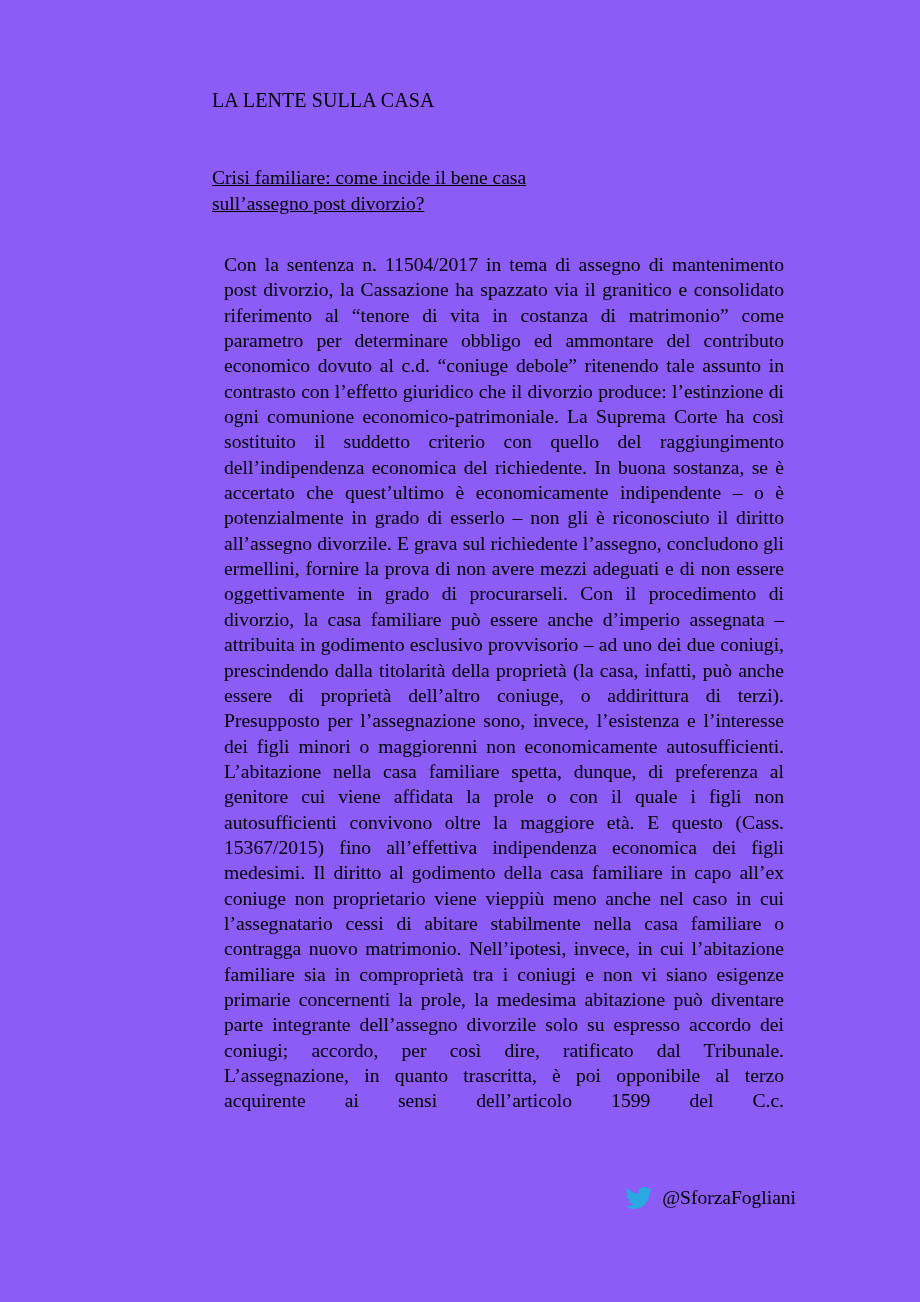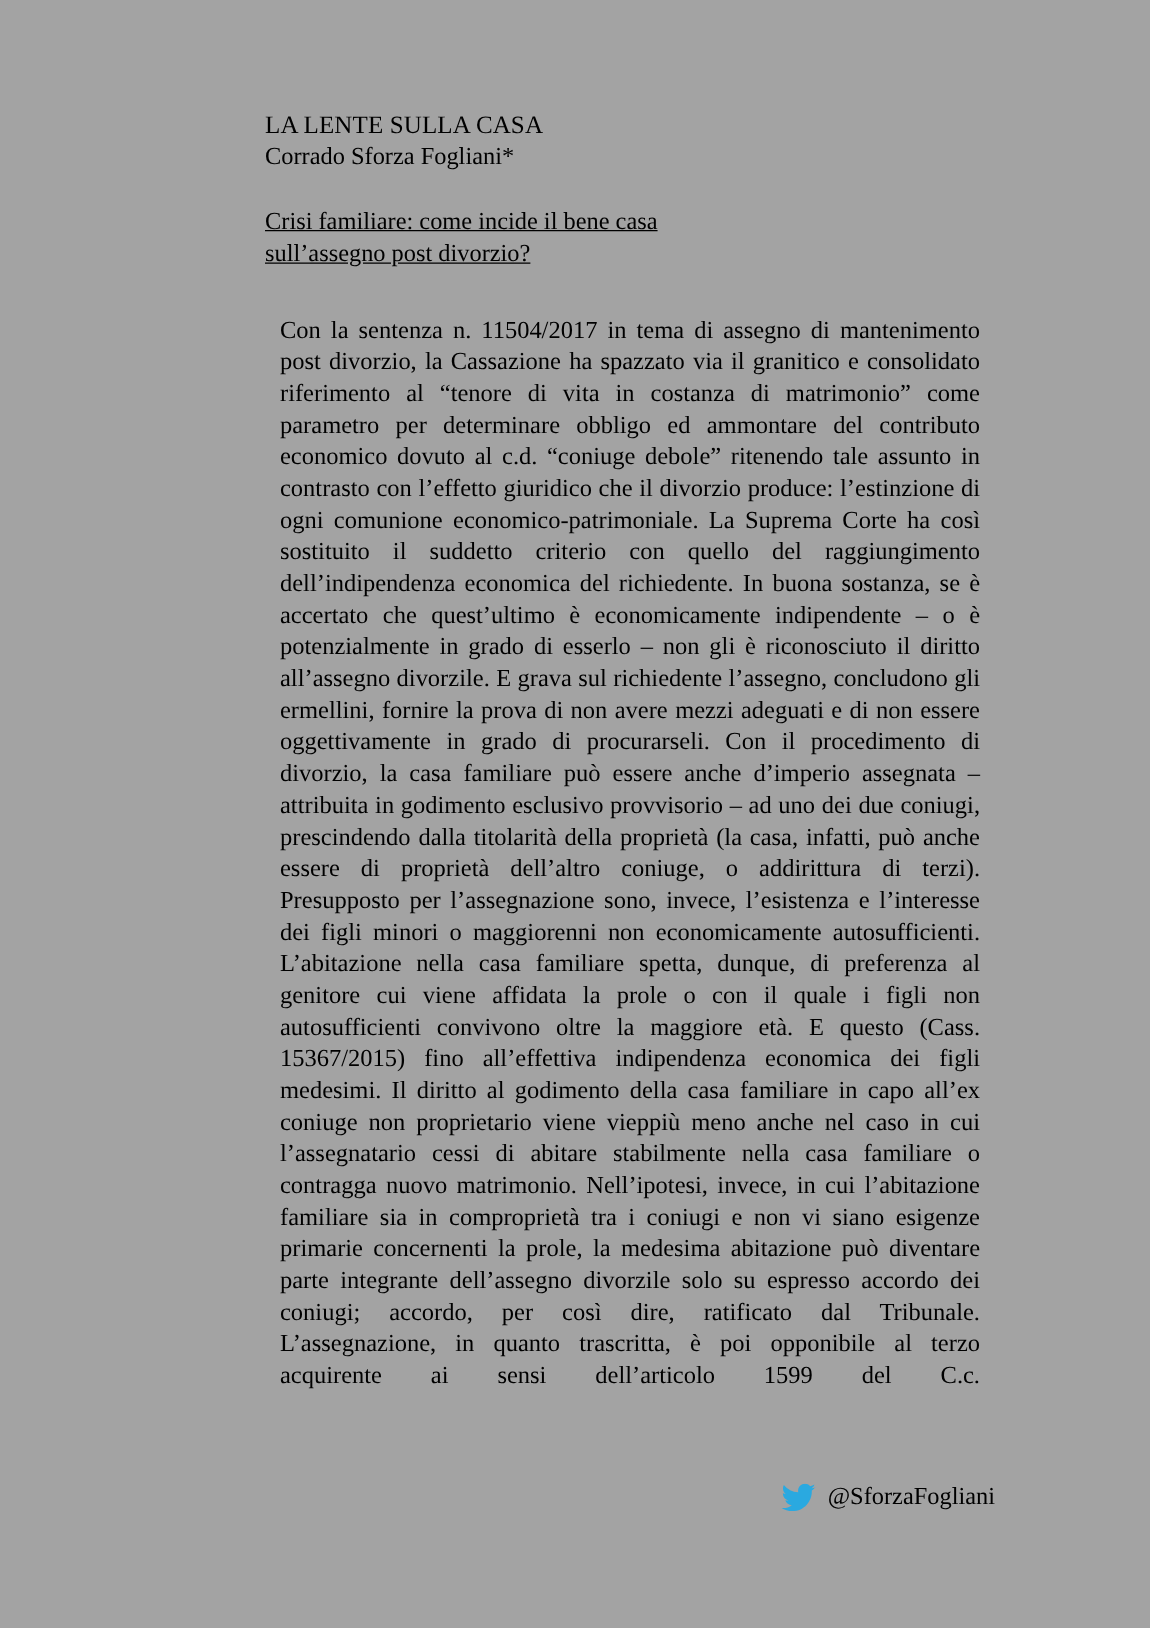--- a/index.html
+++ b/index.html
@@ -132,27 +132,26 @@
     height: 100%;
   }
 
   .handle-text {
     display: inline-block;
   }
 </style>
 </head>
 <body style="color: rgb(0, 0, 0);">
 
-<div class="page" style="background: #a3a3a3;">
+<div class="page" style="background: #8b5cf6;">
 
   <div class="column">
 
     <div class="masthead">
       <div class="masthead-title">LA LENTE SULLA CASA</div>
-      <div class="masthead-byline">Corrado Sforza Fogliani*</div>
     </div>
 
     <div class="headline">
       <div class="headline-line">Crisi familiare: come incide il bene casa</div>
       <div class="headline-line">sull’assegno post divorzio?</div>
     </div>
 
     <div class="body-copy">
       <p>Con la sentenza n. 11504/2017 in tema di assegno di mantenimento post divorzio, la Cassazione ha spazzato via il granitico e consolidato riferimento al “tenore di vita in costanza di matrimonio” come parametro per determinare obbligo ed ammontare del contributo economico dovuto al c.d. “coniuge debole” ritenendo tale assunto in contrasto con l’effetto giuridico che il divorzio produce: l’estinzione di ogni comunione economico-patrimoniale. La Suprema Corte ha così sostituito il suddetto criterio con quello del raggiungimento dell’indipendenza economica del richiedente. In buona sostanza, se è accertato che quest’ultimo è economicamente indipendente – o è potenzialmente in grado di esserlo – non gli è riconosciuto il diritto all’assegno divorzile. E grava sul richiedente l’assegno, concludono gli ermellini, fornire la prova di non avere mezzi adeguati e di non essere oggettivamente in grado di procurarseli. Con il procedimento di divorzio, la casa familiare può essere anche d’imperio assegnata – attribuita in godimento esclusivo provvisorio – ad uno dei due coniugi, prescindendo dalla titolarità della proprietà (la casa, infatti, può anche essere di proprietà dell’altro coniuge, o addirittura di terzi). Presupposto per l’assegnazione sono, invece, l’esistenza e l’interesse dei figli minori o maggiorenni non economicamente autosufficienti. L’abitazione nella casa familiare spetta, dunque, di preferenza al genitore cui viene affidata la prole o con il quale i figli non autosufficienti convivono oltre la maggiore età. E questo (Cass. 15367/2015) fino all’effettiva indipendenza economica dei figli medesimi. Il diritto al godimento della casa familiare in capo all’ex coniuge non proprietario viene vieppiù meno anche nel caso in cui l’assegnatario cessi di abitare stabilmente nella casa familiare o contragga nuovo matrimonio. Nell’ipotesi, invece, in cui l’abitazione familiare sia in comproprietà tra i coniugi e non vi siano esigenze primarie concernenti la prole, la medesima abitazione può diventare parte integrante dell’assegno divorzile solo su espresso accordo dei coniugi; accordo, per così dire, ratificato dal Tribunale. L’assegnazione, in quanto trascritta, è poi opponibile al terzo acquirente ai sensi dell’articolo 1599 del C.c.</p>
     </div>

